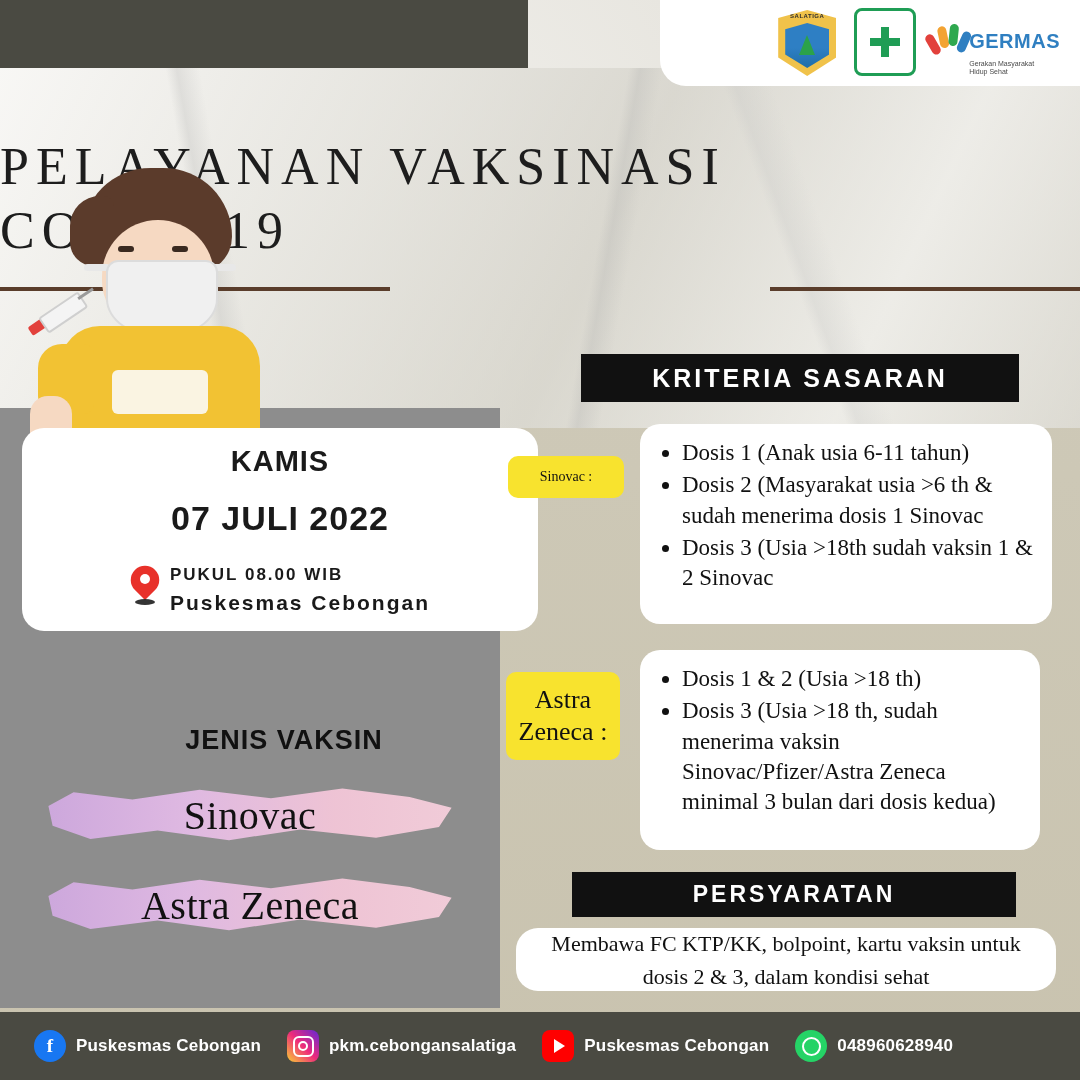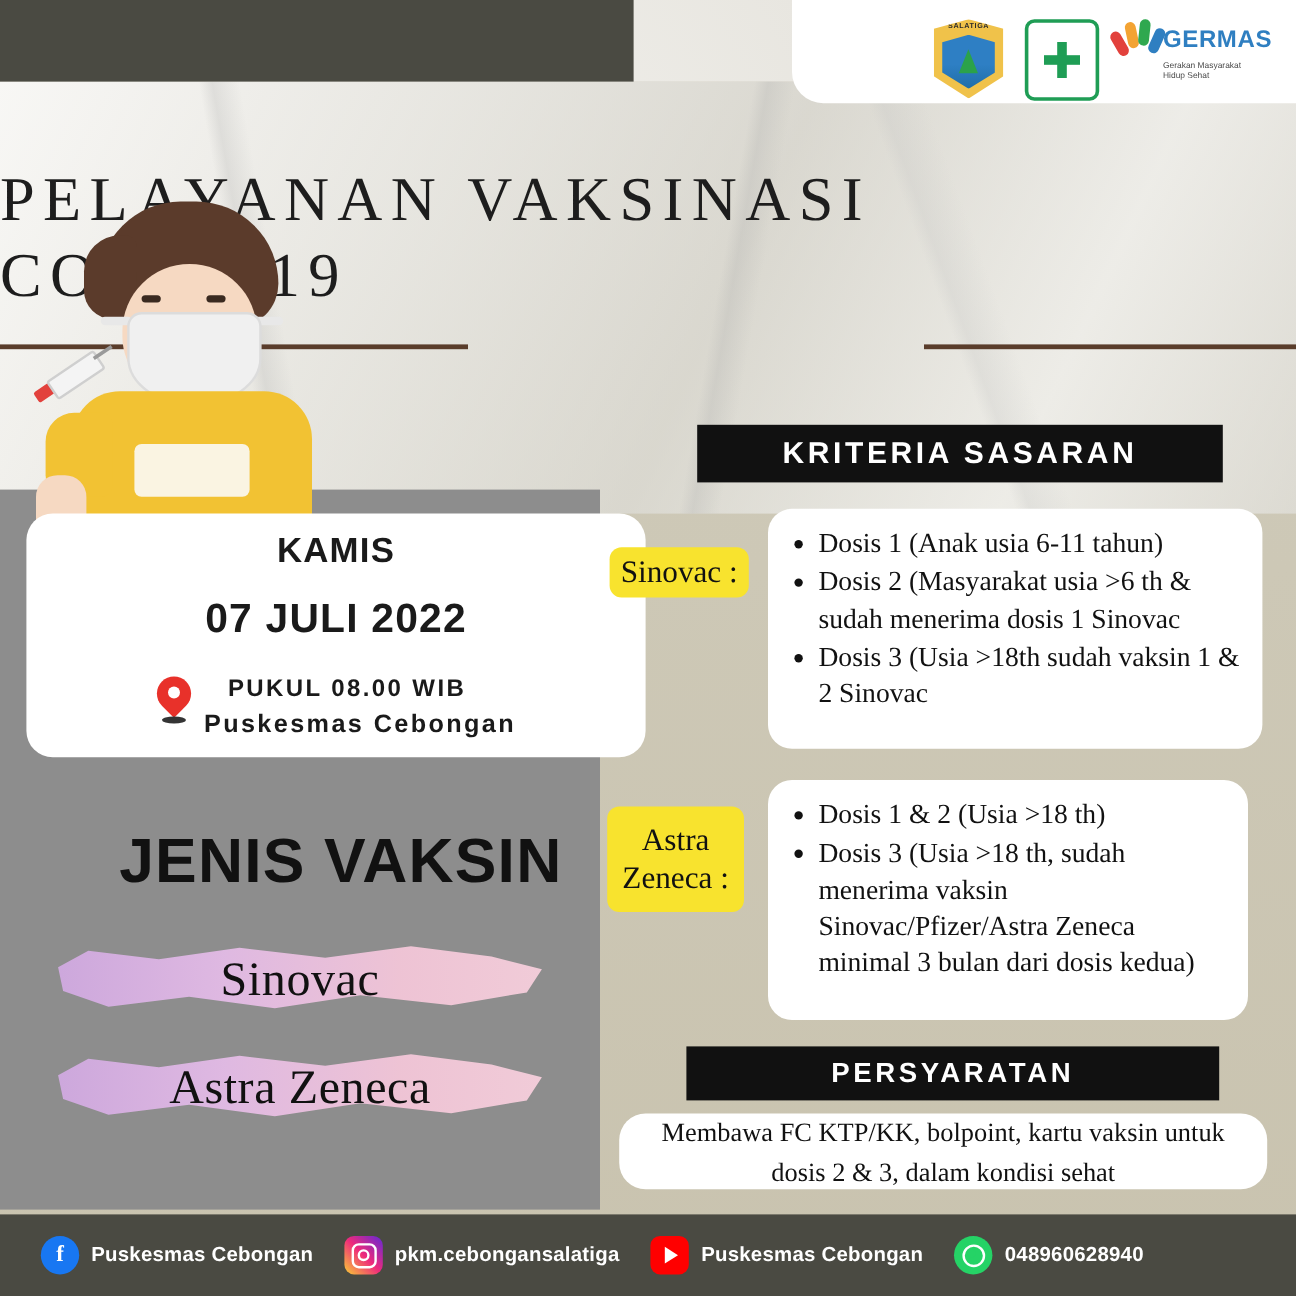--- a/index.html
+++ b/index.html
@@ -41,21 +41,21 @@
       linear-gradient(80deg, transparent 20%, rgba(190,190,188,.35) 21%, transparent 23%),
       linear-gradient(100deg, transparent 55%, rgba(180,180,178,.3) 56%, transparent 58%),
       linear-gradient(70deg, transparent 70%, rgba(200,200,198,.3) 71%, transparent 74%);
   }
   .gray-panel{
     position:absolute;left:0;top:408px;width:500px;height:600px;
     background:#8d8d8d;
   }
   
   .logos{
-    position:absolute;right:20px;top:16px;height:70px;display:flex;align-items:flex-start;gap:18px;z-index:30;
+    position:absolute;right:20px;top:6px;height:70px;display:flex;align-items:flex-end;gap:18px;z-index:30;
   }
   .logo-salatiga{
     width:58px;height:66px;
     background:#f0c24a;
     clip-path:polygon(50% 0,100% 12%,100% 72%,50% 100%,0 72%,0 12%);
     position:relative;
     display:flex;align-items:flex-start;justify-content:center;
   }
   .logo-salatiga .top-text{
     font-size:6px;color:#2b2b2b;font-weight:bold;letter-spacing:.5px;margin-top:3px;
@@ -126,27 +126,27 @@
     display:flex;flex-direction:column;align-items:center;justify-content:center;gap:15px;
   }
   .sched .day{font-size:29px;font-weight:bold;letter-spacing:1px;color:#1a1a1a;}
   .sched .date{font-size:34px;font-weight:bold;letter-spacing:1px;color:#1a1a1a;margin-top:6px;}
   .sched .loc{display:flex;align-items:flex-start;gap:10px;margin-top:12px;}
   .pin{width:30px;height:40px;position:relative;}
   .pin:before{content:"";position:absolute;left:0;top:0;width:30px;height:30px;background:#e8312a;border-radius:50% 50% 50% 50%;transform:rotate(45deg) scale(.95);border-bottom-right-radius:2px;}
   .pin:after{content:"";position:absolute;left:10px;top:9px;width:10px;height:10px;background:#fff;border-radius:50%;}
   .pin .shadow{position:absolute;left:5px;top:34px;width:20px;height:6px;background:#111;border-radius:50%;opacity:.85;}
   .loc-lines{display:flex;flex-direction:column;}
-  .loc-lines .t1{font-size:20px;font-weight:bold;letter-spacing:2px;color:#1a1a1a;margin-left:20px;}
+  .loc-lines .t1{font-size:17px;font-weight:bold;letter-spacing:2px;color:#1a1a1a;}
   .loc-lines .t2{font-size:21px;font-weight:bold;letter-spacing:2px;color:#1a1a1a;margin-top:6px;}
 
   
   .jenis{
-    position:absolute;left:0;width:568px;top:688px;text-align:center;
-    font-size:52px;font-weight:bold;letter-spacing:1px;color:#111;
+    position:absolute;left:0;width:568px;top:725px;text-align:center;
+    font-size:27px;font-weight:bold;letter-spacing:1px;color:#111;
   }
   .brush{position:absolute;left:40px;width:420px;height:60px;}
   .brush.one{top:785px;}
   .brush.two{top:875px;}
   .brush .paint{
     position:absolute;inset:0;
     background:linear-gradient(90deg,#cfa8e0 0%,#e3bbe6 35%,#f3c6d8 70%,#f6cfdc 100%);
     border-radius:30px 40px 26px 36px;
     opacity:.95;
     clip-path:polygon(2% 35%, 8% 12%, 22% 24%, 38% 8%, 55% 22%, 72% 6%, 88% 20%, 98% 38%, 95% 70%, 80% 88%, 62% 74%, 45% 92%, 28% 76%, 12% 90%, 3% 68%);
@@ -162,21 +162,21 @@
     position:absolute;background:#111;color:#fff;text-align:center;
     font-weight:bold;letter-spacing:3px;display:flex;align-items:center;justify-content:center;
   }
   .hdr.kriteria{left:581px;top:354px;width:438px;height:48px;font-size:25px;}
   .hdr.persyaratan{left:572px;top:872px;width:444px;height:45px;font-size:23px;}
 
   .tag{
     position:absolute;background:#f8e32e;border-radius:10px;display:flex;align-items:center;justify-content:center;
     font-family:"Liberation Serif", serif;color:#111;text-align:center;line-height:1.25;
   }
-  .tag.sinovac{left:508px;top:456px;width:116px;height:42px;font-size:26px;}
+  .tag.sinovac{left:508px;top:456px;width:116px;height:42px;font-size:14px;}
   .tag.astra{left:506px;top:672px;width:114px;height:88px;font-size:26px;}
 
   .card{
     position:absolute;background:#fff;border-radius:20px;
     font-family:"Liberation Serif", serif;color:#111;
   }
   .card.c1{left:640px;top:424px;width:412px;height:200px;}
   .card.c2{left:640px;top:650px;width:400px;height:200px;}
   .card ul{margin:0;padding:14px 18px 10px 42px;}
   .card li{font-size:23px;line-height:1.32;margin-bottom:2px;}

